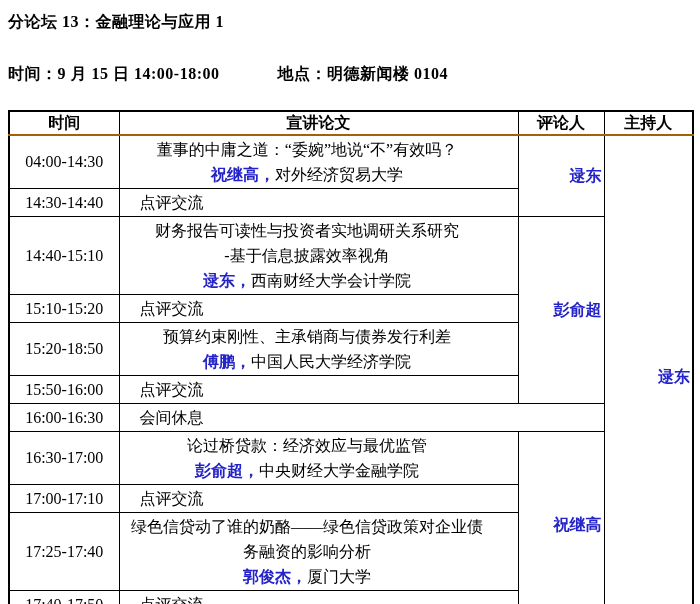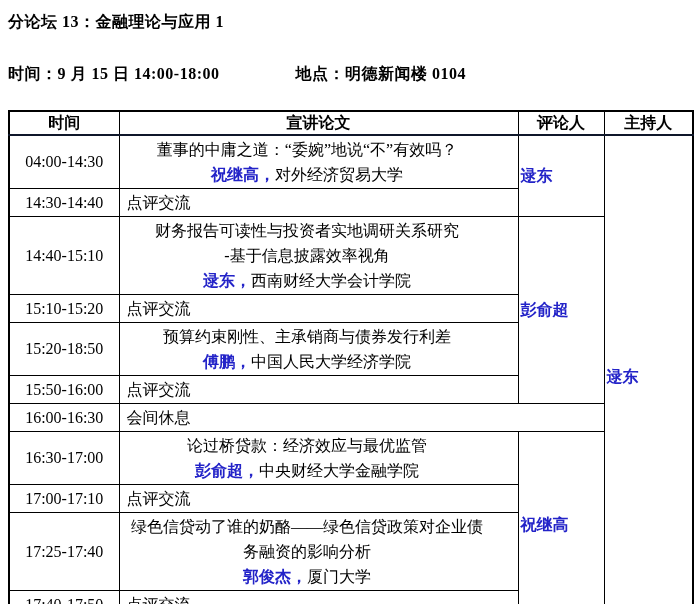--- a/index.html
+++ b/index.html
@@ -13,64 +13,64 @@
   .doc-title{
     font-size:16px;font-weight:bold;
     margin-top:4px;
     letter-spacing:0.5px;
   }
   .doc-meta{
     margin-top:31px;
     font-size:16px;font-weight:bold;
     letter-spacing:0.5px;
   }
-  .doc-meta .loc{margin-left:76px;}
+  .doc-meta .loc{margin-left:58px;}
   table.schedule{
     margin-top:25px;
     border-collapse:collapse;
     table-layout:fixed;
     width:684px;
     border:2px solid #000;
   }
   table.schedule th,
   table.schedule td{
     border:1px solid #000;
     font-size:16px;
     vertical-align:middle;
     overflow:hidden;
   }
   table.schedule thead th{
-    border-bottom:2px solid #0f172a;
+    border-bottom:2px solid #a16207;
     height:22px;
     font-weight:bold;
     text-align:center;
     padding:0;
   }
   td.time{
     text-align:center;
     padding:0 2px;
     line-height:24px;
   }
   td.paper{
     padding:1px 30px 1px 7px;
     line-height:25px;
     text-align:center;
   }
   td.plain{
-    padding:1px 6px 1px 7px;
+    padding:1px 6px 1px 20px;
     line-height:25px;
     height:24px;
     text-align:left;
   }
   .name{
     color:#2323C8;
     font-weight:bold;
   }
   td.comm, td.chair{
-    text-align:left;
+    text-align:right;
     font-weight:bold;
     color:#2323C8;
     padding:0 2px;
   }
 </style>
 </head>
 <body>
 
 <div class="page">
 

